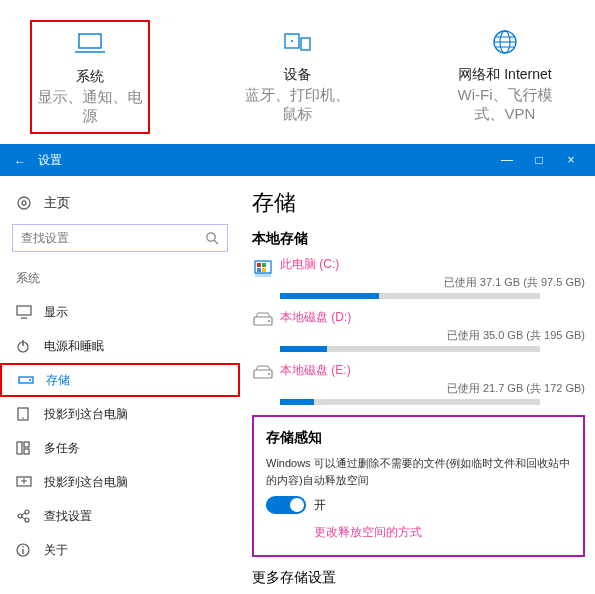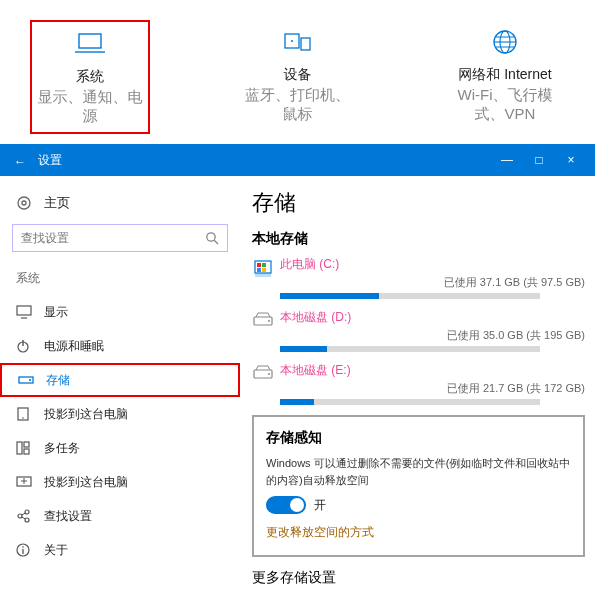--- a/index.html
+++ b/index.html
@@ -45,28 +45,28 @@
 h2.sect { font-size: 14px; font-weight: 600; margin: 6px 0 8px 0; }
 
 .drive { display: flex; margin-bottom: 10px; }
 .drive-icon { width: 28px; color: #0078d7; padding-top: 2px; }
 .drive-info { flex: 1; }
 .drive-name { color: #ec4899; font-size: 12px; margin-bottom: 2px; }
 .drive-usage { color: #666; font-size: 11px; margin-bottom: 3px; text-align: right; }
 .bar { width: 260px; height: 6px; background: #d9d9d9; position: relative; }
 .bar .fill { position: absolute; left: 0; top: 0; bottom: 0; background: #0078d7; }
 
-.sense-box { border: 2px solid #a3a3a3; padding: 12px 12px 14px 12px; margin-top: 6px; }
+.sense-box { border: 2px solid #a21caf; padding: 12px 12px 14px 12px; margin-top: 6px; }
 .sense-title { font-size: 14px; font-weight: 600; margin-bottom: 8px; }
 .sense-desc { font-size: 11px; color: #333; line-height: 1.5; margin-bottom: 8px; }
 .toggle-row { display: flex; align-items: center; gap: 8px; margin-bottom: 10px; }
 .toggle { width: 40px; height: 18px; border-radius: 10px; background: #0078d7; position: relative; }
 .toggle .knob { position: absolute; right: 2px; top: 2px; width: 14px; height: 14px; border-radius: 50%; background: #fff; }
 .toggle-label { font-size: 12px; color: #222; }
-.link { color: #a16207; font-size: 12px; }
+.link { color: #ec4899; font-size: 12px; margin-left: 48px; }
 
 .more-title { font-size: 14px; font-weight: 400; margin-top: 12px; }
 
 .watermark { position: absolute; right: 12px; bottom: 6px; color: #bbb; font-size: 14px; display: flex; align-items: center; gap: 4px; }
 .watermark .wicon { border: 1.5px solid #bbb; border-radius: 10px; padding: 0 4px; font-size: 10px; }
 
 svg { display: block; }
 </style>
 </head>
 <body>

